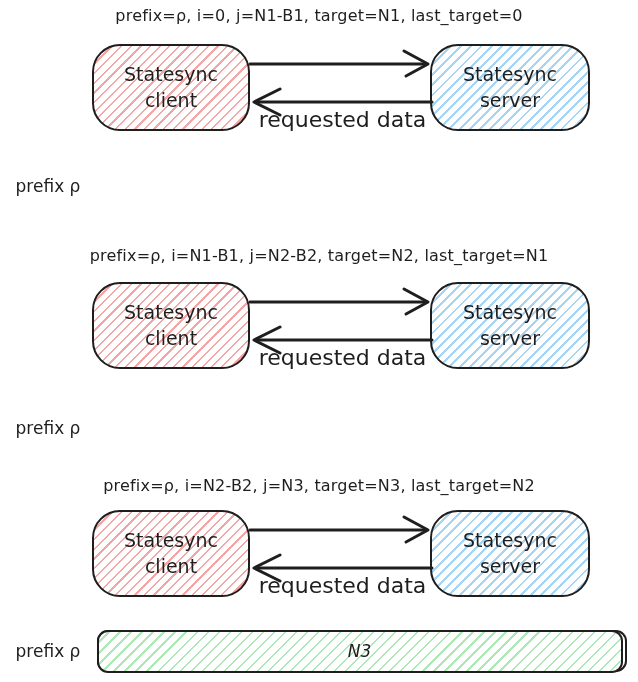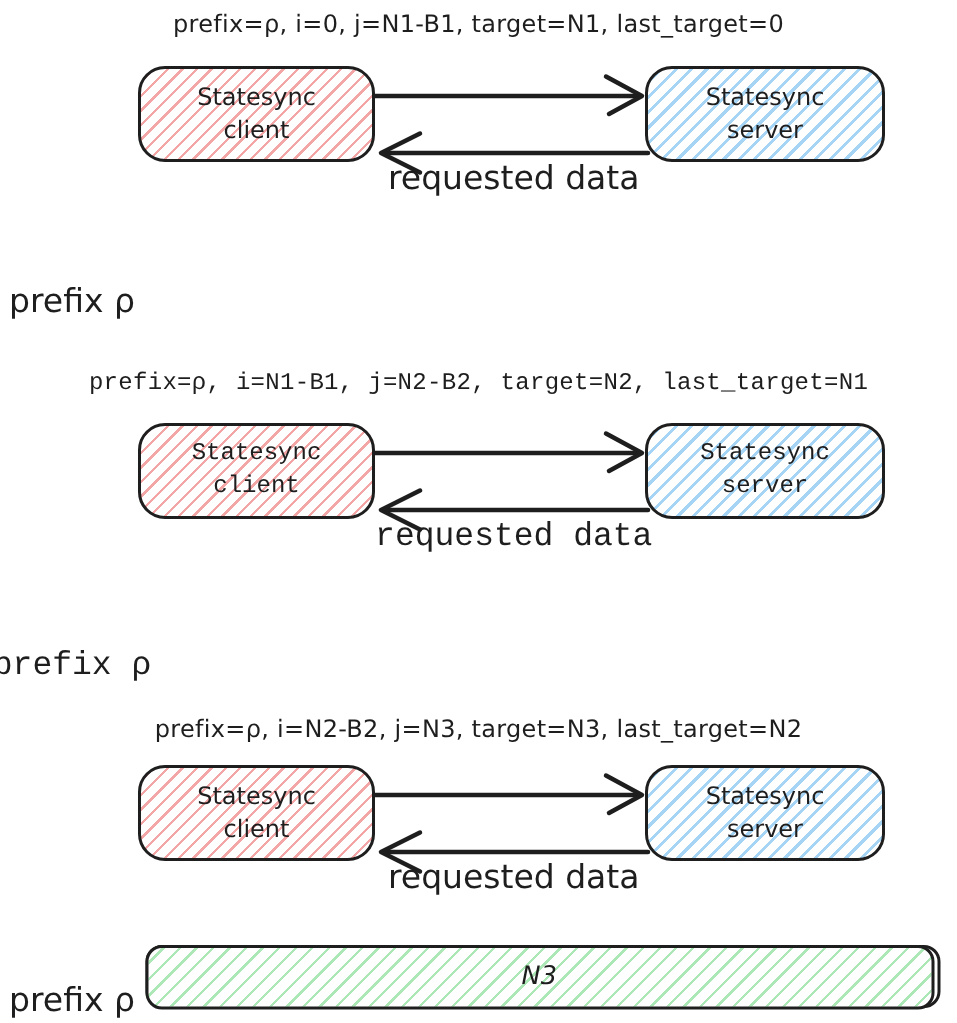--- a/index.html
+++ b/index.html
@@ -7,47 +7,47 @@
     position: relative;
     width: 638px;
     height: 682px;
     background: #ffffff;
     font-family: "DejaVu Sans", sans-serif;
     color: var(--ink, #1e1e1e);
     overflow: hidden;
   }
   .stage { position: absolute; left: 0; width: 638px; }
   #stage1 { top: 0;   height: 230px; }
-  #stage2 { top: 230px; height: 250px; font-family: Liberation Mono, monospace; }
+  #stage2 { top: 230px; height: 250px; }
   #stage3 { top: 460px; height: 222px; }
 
   .stage-header {
     position: absolute; left: 0; width: 100%;
     text-align: center;
     font-size: 16px;
     letter-spacing: 0.2px;
     color: var(--ink);
     white-space: nowrap;
   }
   #stage1 .stage-header { top: 6px; }
   #stage2 .stage-header { top: 16px; }
   #stage3 .stage-header { top: 16px; }
 
   .diagram { position: absolute; left: 0; width: 638px; height: 100px; }
   #stage1 .diagram { top: 44px; }
   #stage2 .diagram { top: 52px; }
   #stage3 .diagram { top: 50px; }
 
   .node {
-    position: absolute; top: 0; height: 64px;
+    position: absolute; top: 0; height: 87px;
     border: 2.5px solid var(--ink);
-    border-radius: 18px;
+    border-radius: 28px;
     display: flex; align-items: center; justify-content: center;
     text-align: center;
-    font-size: 16px;
+    font-size: 19px;
     line-height: 1.35;
     white-space: pre-line;
     box-sizing: border-box;
     background-color: #ffffff;
   }
   .client-box { left: 92px;  width: 158px; }
   .server-box { left: 430px; width: 160px; }
 
   .hatch-red {
     background-image: repeating-linear-gradient(135deg,
@@ -73,23 +73,23 @@
     position: absolute; left: 250px; top: 63px; width: 185px;
     text-align: center; font-size: 22px; white-space: nowrap;
   }
 
   .bar-row { position: absolute; left: 0; width: 638px; }
   #stage1 .bar-row { top: 164px; height: 43px; }
   #stage2 .bar-row { top: 175px; height: 45px; }
   #stage3 .bar-row { top: 170px; height: 42px; }
 
   .prefix-label {
-    position: absolute; left: 6px; top: 16px; height: 100%; width: 84px;
-    display: flex; align-items: center; justify-content: center;
-    font-size: 22px; white-space: nowrap;
+    position: absolute; left: 6px; top: 0; height: 100%; width: 84px;
+    display: flex; align-items: center; justify-content: center;
+    font-size: 17px; white-space: nowrap;
   }
   .bar-outer {
     position: absolute; top: 0; height: 100%;
     border: 2.5px solid var(--ink);
     border-radius: 11px;
     box-sizing: border-box;
     background: #ffffff;
     display: flex;
   }
   #stage1 .bar-outer { left: 92px; width: 490px; }

